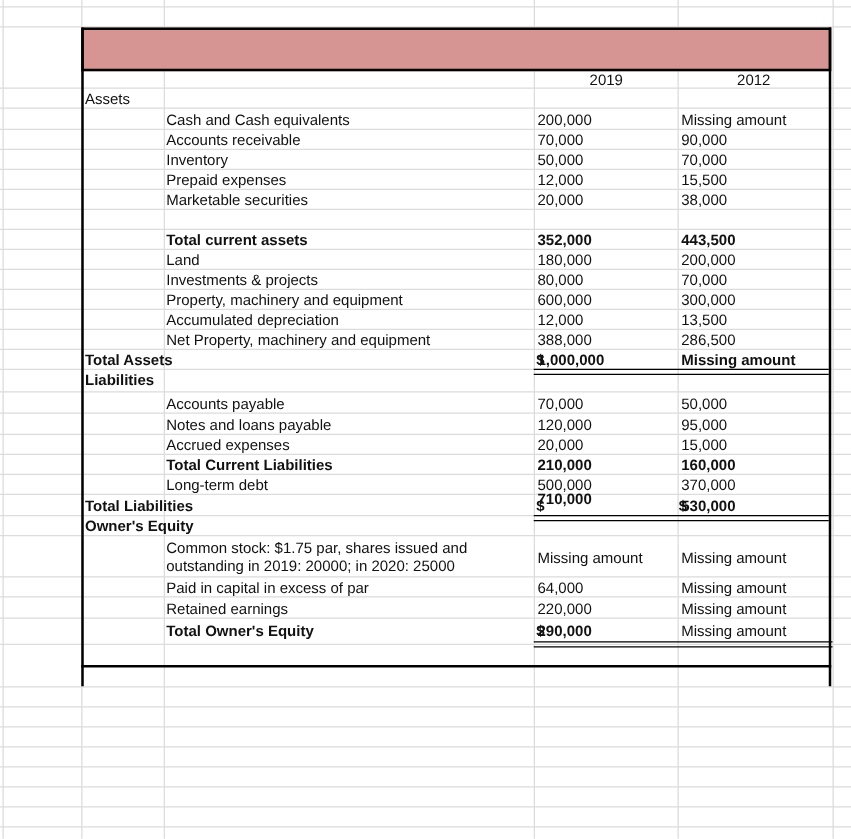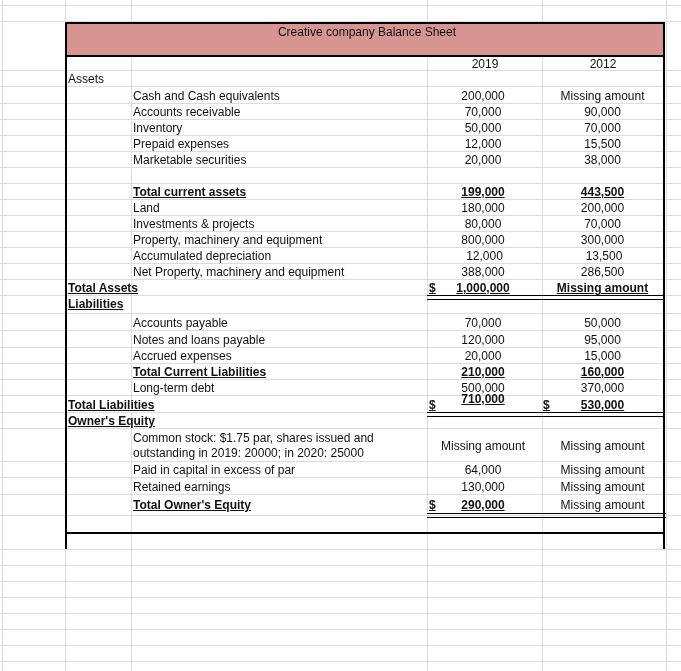--- a/index.html
+++ b/index.html
@@ -10,22 +10,22 @@
   .vline { position:absolute; top:0; width:1px; height:671px; background:#dcdcdc; }
   .hdr { position:absolute; left:65px; top:22px; width:596px; height:31px;
          background:#d69493; border:2px solid #000; }
   .hdr .t1, .hdr .t2 { position:absolute; left:0; width:600px; text-align:center; font-size:12px; }
   .hdr .t1 { top:1px; }
   .hdr .t2 { top:16px; }
   .lborder { position:absolute; left:65px; top:22px; width:2px; height:527px; background:#000; }
   .rborder { position:absolute; left:663px; top:22px; width:2px; height:527px; background:#000; }
   .bborder { position:absolute; left:65px; top:532px; width:600px; height:2px; background:#000; }
   .cell { position:absolute; white-space:nowrap; font-size:12px; line-height:14px; }
-  .r { text-align:center; }
-  .b { font-weight:bold;text-decoration:underline; }
+  .r { text-align:left; }
+  .b { font-weight:bold; }
   .dbl { position:absolute; height:3px; border-top:1px solid #000; border-bottom:1px solid #000; }
   .ml { white-space:normal; width:270px; line-height:15px; }
 </style>
 </head>
 <body>
 
 <div class="grid">
   <div class="hline" style="top:5px"></div>
   <div class="hline" style="top:21px"></div>
   <div class="hline" style="top:70px"></div>
@@ -65,21 +65,20 @@
   <div class="hline" style="top:661px"></div>
   <div class="vline" style="left:2px"></div>
   <div class="vline" style="left:65px"></div>
   <div class="vline" style="left:131px"></div>
   <div class="vline" style="left:427px"></div>
   <div class="vline" style="left:542px"></div>
   <div class="vline" style="left:666px"></div>
 </div>
 
 <div class="hdr">
-  <div class="t1">Creative company Balance Sheet</div>
 </div>
 <div class="lborder"></div>
 <div class="rborder"></div>
 <div class="bborder"></div>
 
 <div class="cell" style="left:430px;top:57px;width:110px;text-align:center">2019</div>
 <div class="cell" style="left:545px;top:57px;width:116px;text-align:center">2012</div>
 
 <div class="cell" style="left:68px;top:72px">Assets</div>
 
@@ -97,33 +96,33 @@
 
 <div class="cell" style="left:133px;top:137px">Prepaid expenses</div>
 <div class="cell r" style="left:430px;top:137px;width:106px">12,000</div>
 <div class="cell r" style="left:545px;top:137px;width:115px">15,500</div>
 
 <div class="cell" style="left:133px;top:153px">Marketable securities</div>
 <div class="cell r" style="left:430px;top:153px;width:106px">20,000</div>
 <div class="cell r" style="left:545px;top:153px;width:115px">38,000</div>
 
 <div class="cell b" style="left:133px;top:185px">Total current assets</div>
-<div class="cell r b" style="left:430px;top:185px;width:106px">199,000</div>
+<div class="cell r b" style="left:430px;top:185px;width:106px">352,000</div>
 <div class="cell r b" style="left:545px;top:185px;width:115px">443,500</div>
 
 <div class="cell" style="left:133px;top:201px">Land</div>
 <div class="cell r" style="left:430px;top:201px;width:106px">180,000</div>
 <div class="cell r" style="left:545px;top:201px;width:115px">200,000</div>
 
 <div class="cell" style="left:133px;top:217px">Investments &amp; projects</div>
 <div class="cell r" style="left:430px;top:217px;width:106px">80,000</div>
 <div class="cell r" style="left:545px;top:217px;width:115px">70,000</div>
 
 <div class="cell" style="left:133px;top:233px">Property, machinery and equipment</div>
-<div class="cell r" style="left:430px;top:233px;width:106px">800,000</div>
+<div class="cell r" style="left:430px;top:233px;width:106px">600,000</div>
 <div class="cell r" style="left:545px;top:233px;width:115px">300,000</div>
 
 <div class="cell" style="left:133px;top:249px">Accumulated depreciation</div>
 <div class="cell r" style="left:430px;top:249px;width:109px">12,000</div>
 <div class="cell r" style="left:545px;top:249px;width:118px">13,500</div>
 
 <div class="cell" style="left:133px;top:265px">Net Property, machinery and equipment</div>
 <div class="cell r" style="left:430px;top:265px;width:106px">388,000</div>
 <div class="cell r" style="left:545px;top:265px;width:115px">286,500</div>
 
@@ -166,20 +165,20 @@
 
 <div class="cell ml" style="left:133px;top:431px">Common stock: $1.75 par, shares issued and outstanding in 2019: 20000; in 2020: 25000</div>
 <div class="cell r" style="left:430px;top:439px;width:106px">Missing amount</div>
 <div class="cell r" style="left:545px;top:439px;width:115px">Missing amount</div>
 
 <div class="cell" style="left:133px;top:463px">Paid in capital in excess of par</div>
 <div class="cell r" style="left:430px;top:463px;width:106px">64,000</div>
 <div class="cell r" style="left:545px;top:463px;width:115px">Missing amount</div>
 
 <div class="cell" style="left:133px;top:480px">Retained earnings</div>
-<div class="cell r" style="left:430px;top:480px;width:106px">130,000</div>
+<div class="cell r" style="left:430px;top:480px;width:106px">220,000</div>
 <div class="cell r" style="left:545px;top:480px;width:115px">Missing amount</div>
 
 <div class="cell b" style="left:133px;top:498px">Total Owner's Equity</div>
 <div class="cell b" style="left:429px;top:498px">$</div>
 <div class="cell r b" style="left:430px;top:498px;width:106px">290,000</div>
 <div class="cell r" style="left:545px;top:498px;width:115px">Missing amount</div>
 <div class="dbl" style="left:427px;top:513px;width:239px"></div>
 
 </body></html>

